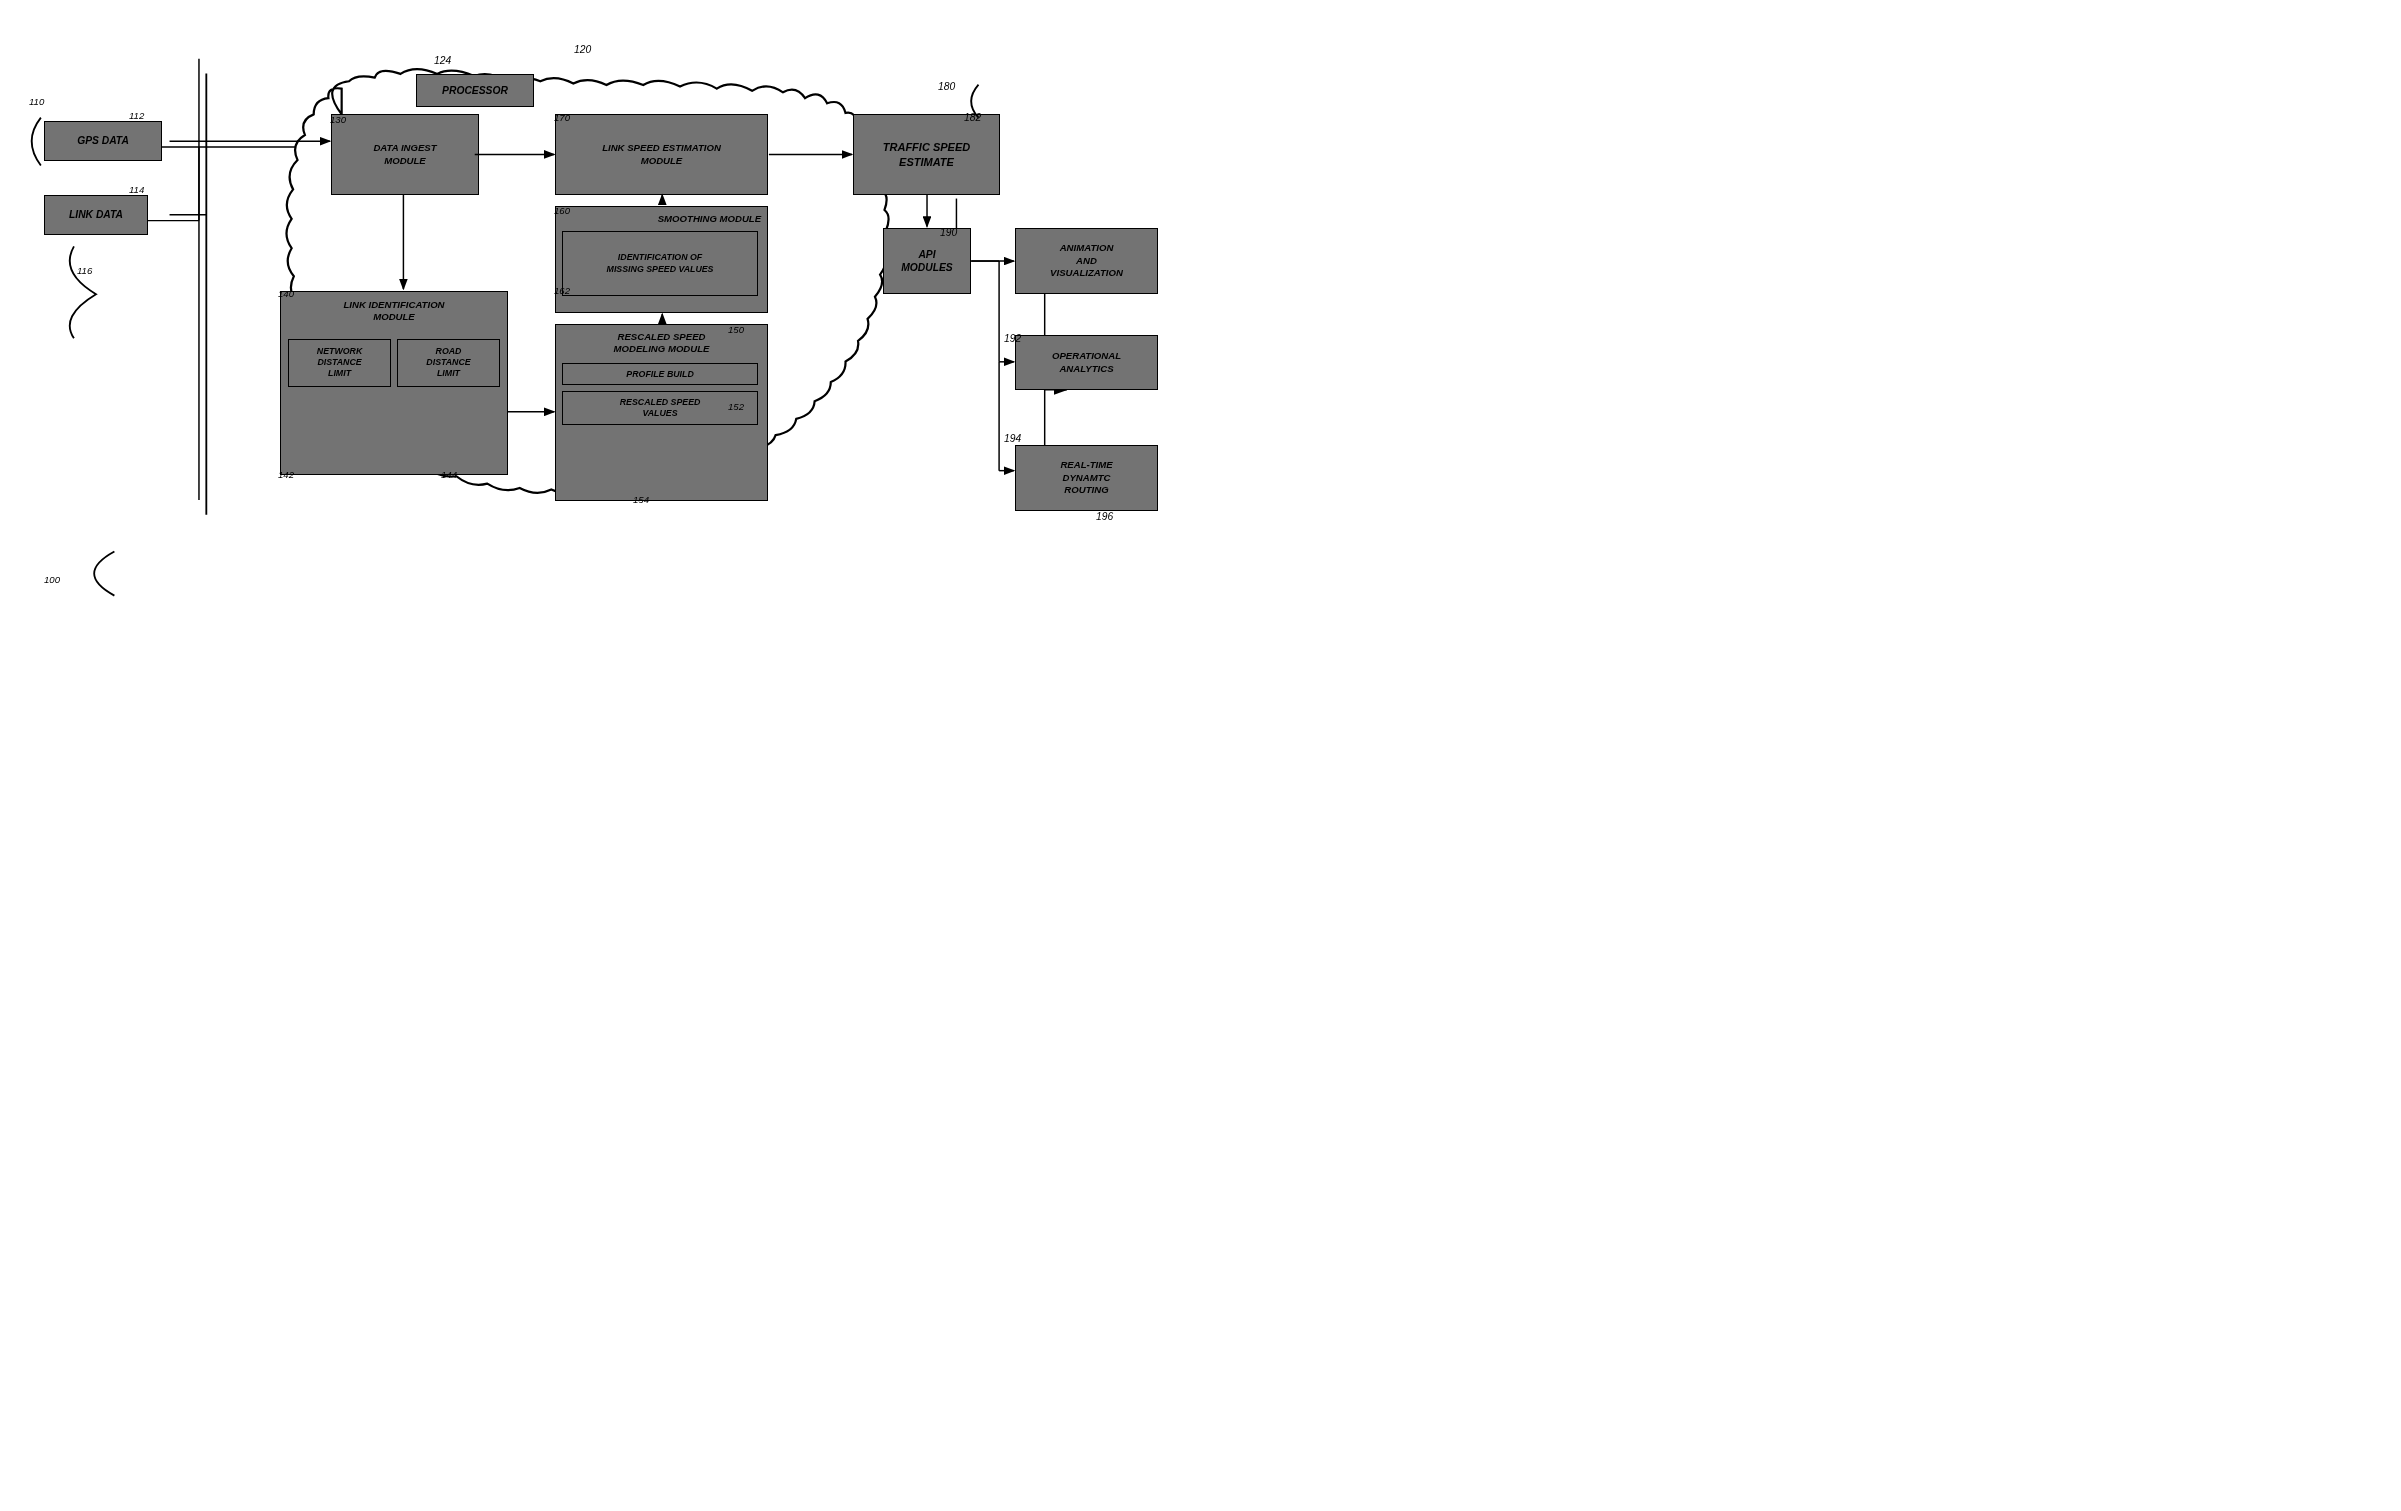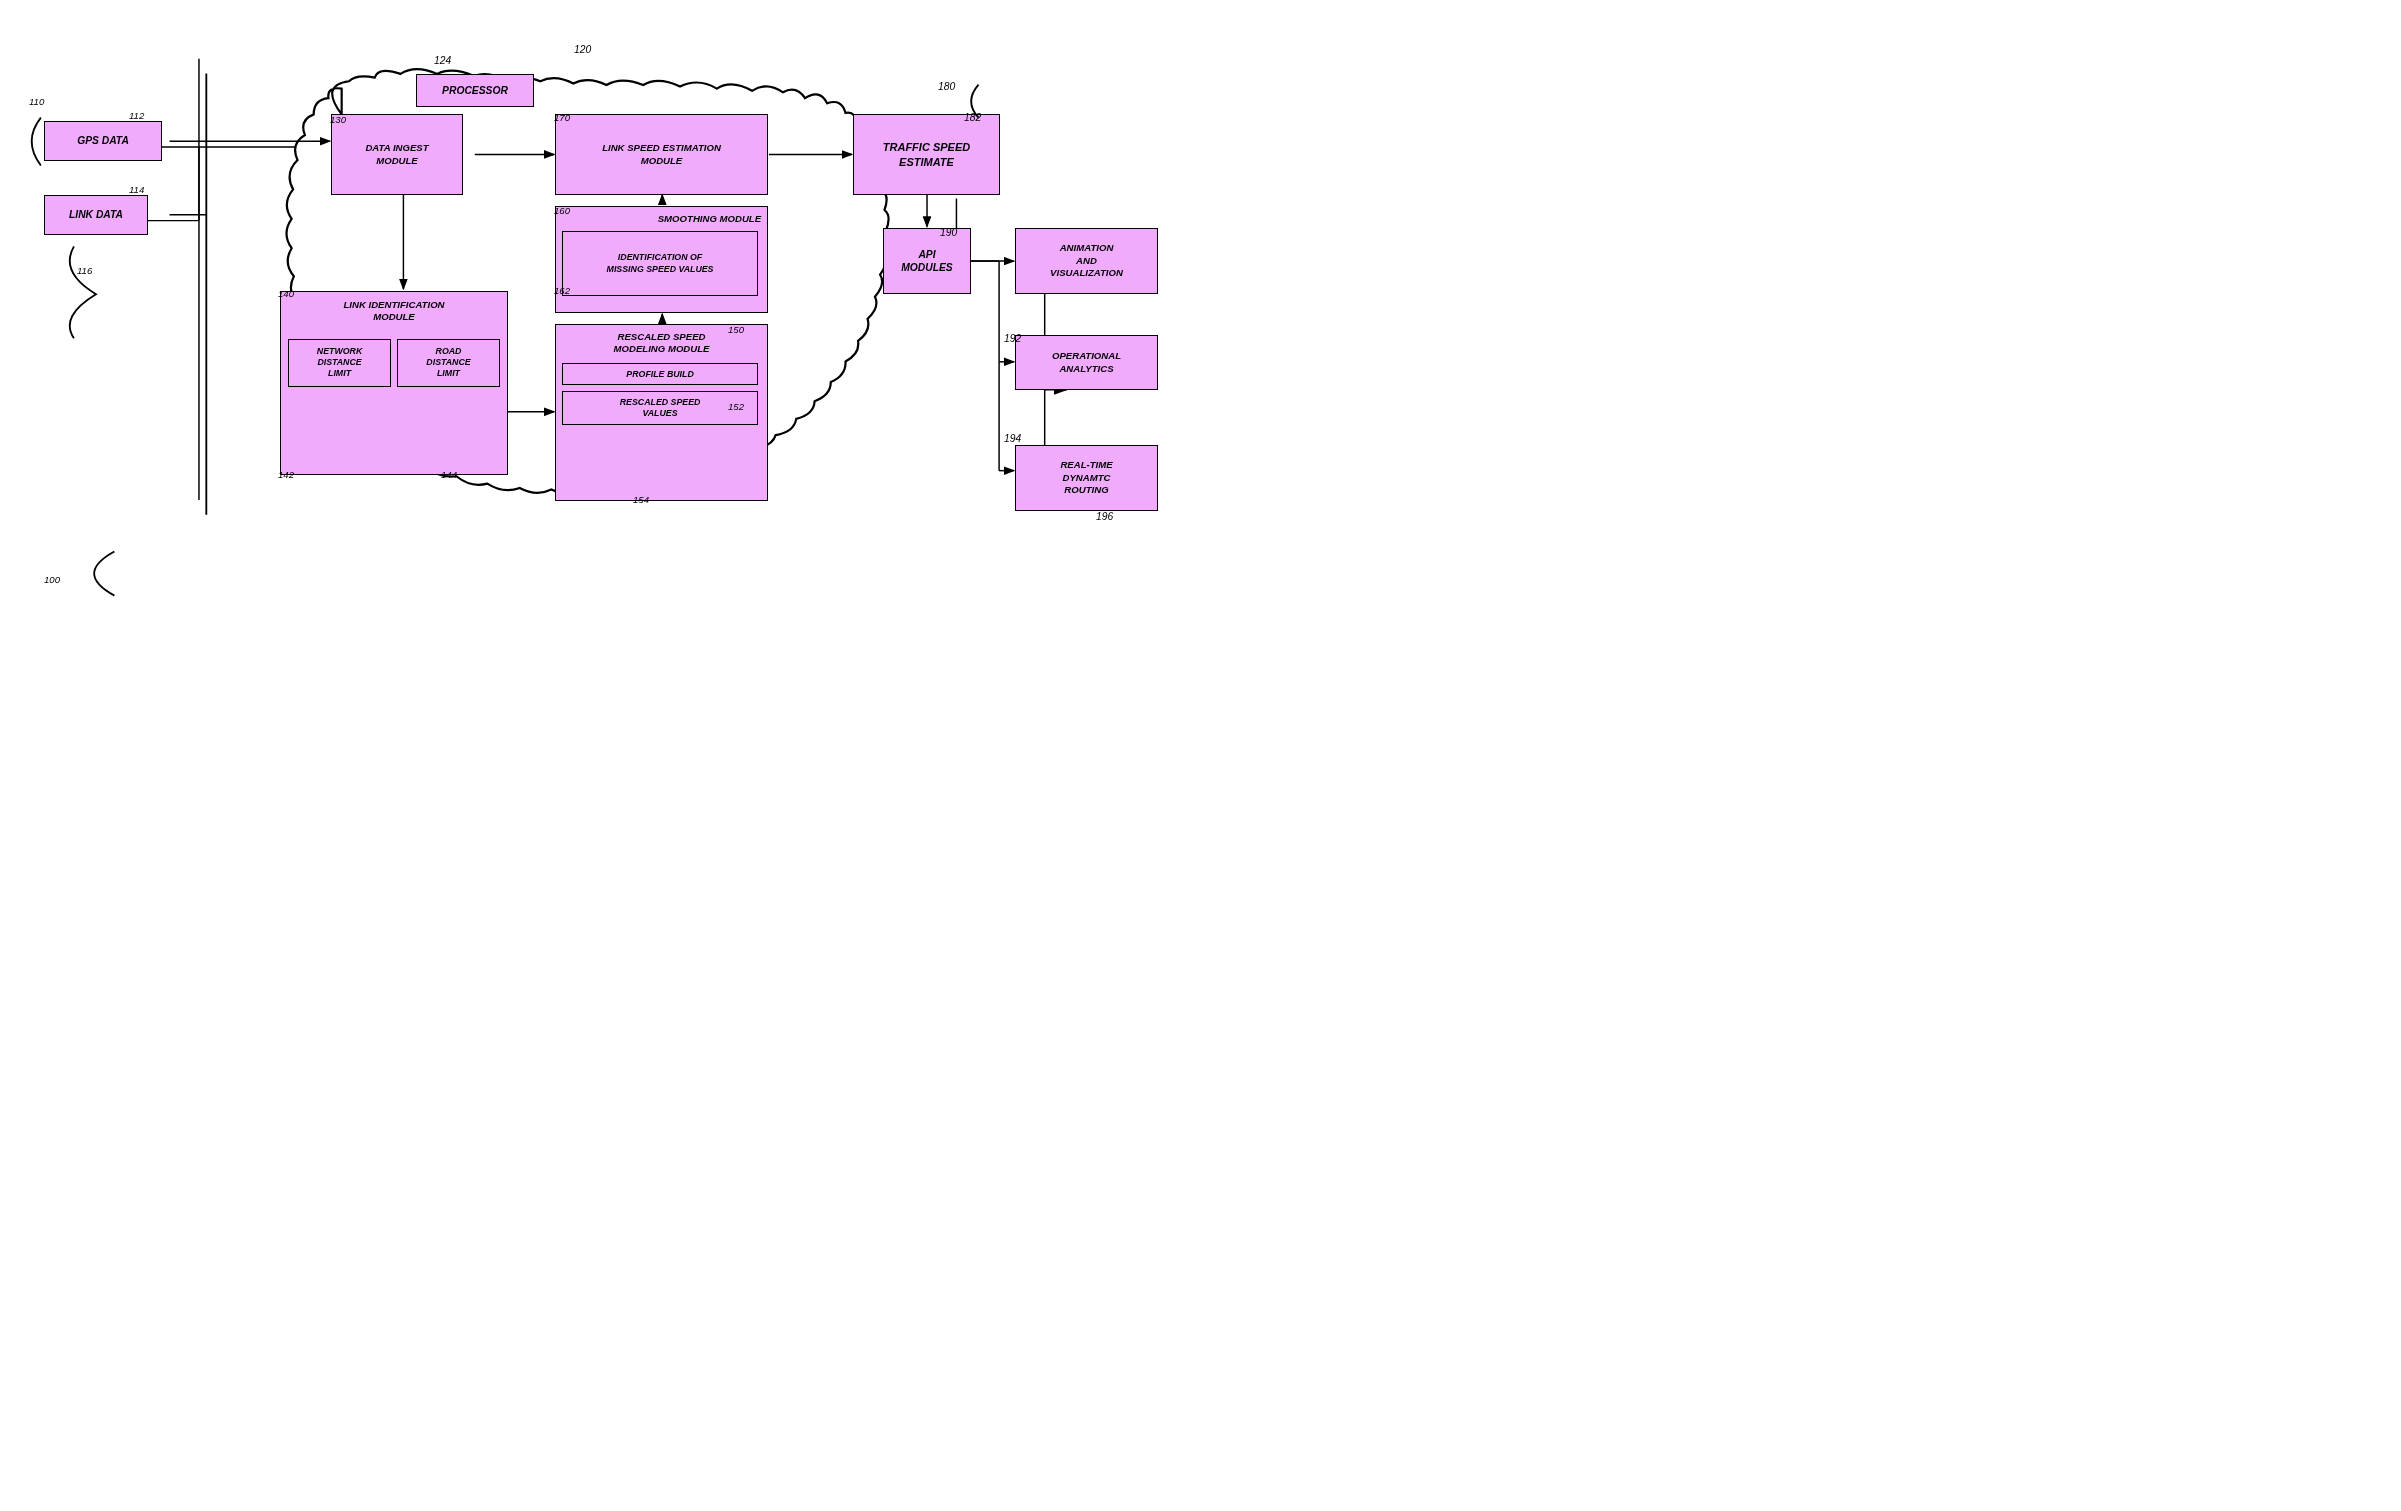--- a/index.html
+++ b/index.html
@@ -12,21 +12,21 @@
       position: relative;
     }
     .diagram {
       position: relative;
       width: 100%;
       height: 100%;
     }
     .box {
       position: absolute;
       border: 1.5px solid #000;
-      background: #f0abfc;
+      background: #737373;
       display: flex;
       align-items: center;
       justify-content: center;
       text-align: center;
       font-family: Arial, sans-serif;
       font-weight: bold;
       font-style: italic;
       font-size: 9.6px;
       line-height: 1.3;
     }
@@ -177,21 +177,21 @@
   </svg>
 
   <div class="label" style="left:574px; top:44px; font-size:10.3px;">120</div>
   <div class="label" style="left:596px; top:114px; font-size:10.3px;">122</div>
   <div class="label" style="left:434px; top:55px; font-size:10.3px;">124</div>
 
   <div class="box" style="left:416px; top:74px; width:118px; height:33px; font-size:10.3px;">
     <span>PROCESSOR</span>
   </div>
 
-  <div class="box" style="left:331px; top:114px; width:132px; height:81px; font-size:9.6px;">
+  <div class="box" style="left:331px; top:114px; width:148px; height:81px; font-size:9.6px;">
     <span>DATA INGEST<br>MODULE</span>
   </div>
   <div class="label" style="left:330px; top:114px;">130</div>
 
   <div class="box" style="left:280px; top:291px; width:228px; height:184px; font-size:9.6px; align-items:flex-start; padding:7px;">
     <div style="width:100%;">
       <div style="text-align:center; width:100%; font-weight:bold; font-style:italic; margin-bottom:7.4px;">LINK IDENTIFICATION<br>MODULE</div>
       <div style="display:flex; gap:5.9px; margin-top:14.7px;">
         <div style="border:1.5px solid #000; flex:1; padding:5.9px; text-align:center; font-weight:bold; font-style:italic; font-size:8.8px;">
           <span>NETWORK<br>DISTANCE<br>LIMIT</span>

